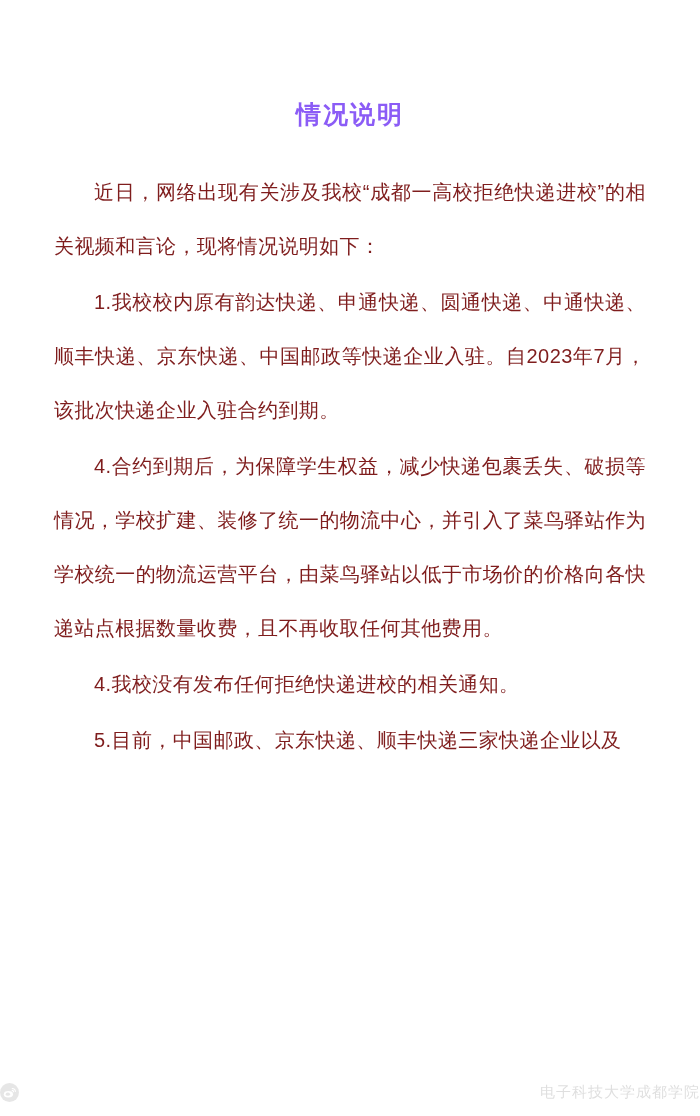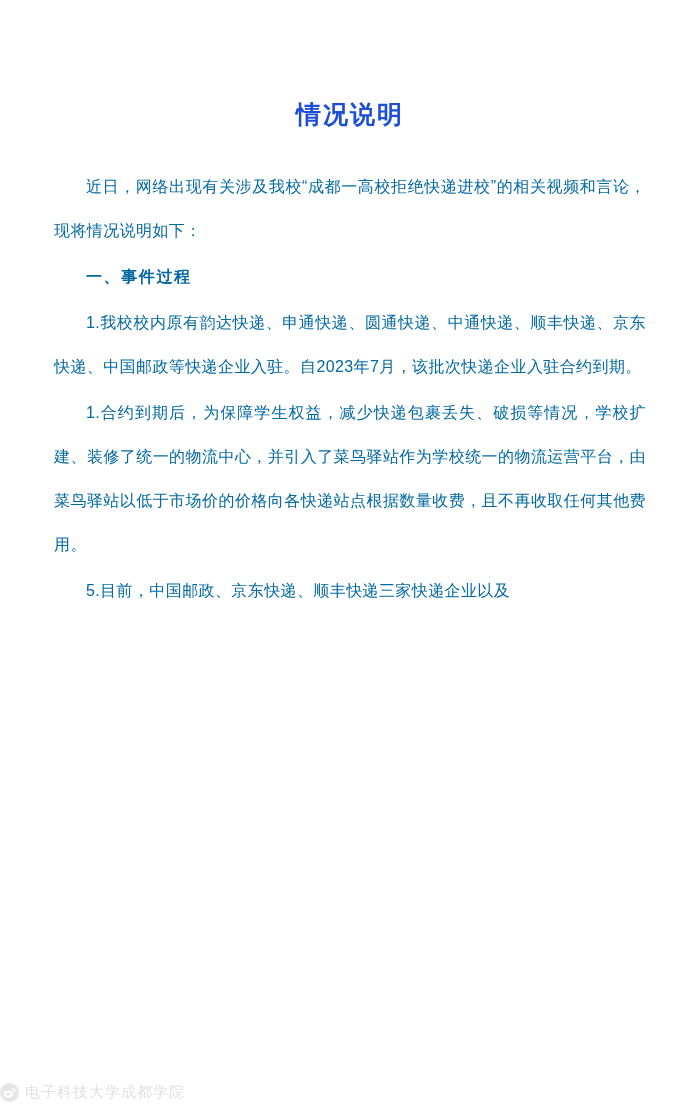--- a/index.html
+++ b/index.html
@@ -21,44 +21,44 @@
     box-sizing: border-box;
     padding: 74px 54px 0 54px;
     position: relative;
   }
   .doc-title {
     text-align: center;
     font-size: 25px;
     font-weight: bold;
     letter-spacing: 2px;
     margin: 24px 0 34px 0;
-    color: #1d4ed8;
+    color: #8b5cf6;
   }
   .para {
-    font-size: 16px;
-    line-height: 44px;
+    font-size: 20px;
+    line-height: 54px;
     text-align: justify;
     text-justify: inter-ideograph;
     margin: 0 0 2px 0;
     text-indent: 2em;
-    color: #0369a1;
+    color: #7f1d1d;
     letter-spacing: 0.4px;
   }
   .para.heading {
     font-weight: bold;
     letter-spacing: 1.6px;
   }
   .watermark {
     position: absolute;
     left: 0;
     right: 0;
     bottom: 14px;
     display: flex;
     align-items: center;
-    justify-content: flex-start;
+    justify-content: space-between;
     gap: 6px;
     opacity: 0.45;
   }
   .weibo-logo {
     width: 19px;
     height: 19px;
     border-radius: 50%;
     background: #c9c9c9;
     display: inline-flex;
     align-items: center;
@@ -82,23 +82,23 @@
   }
 </style>
 </head>
 <body>
 
 <div class="page">
 
   <div class="doc-title">情况说明</div>
 
   <p class="para">近日，网络出现有关涉及我校“成都一高校拒绝快递进校”的相关视频和言论，现将情况说明如下：</p>
-  <p class="para heading">一、事件过程</p>
   <p class="para">1.我校校内原有韵达快递、申通快递、圆通快递、中通快递、顺丰快递、京东快递、中国邮政等快递企业入驻。自2023年7月，该批次快递企业入驻合约到期。</p>
-  <p class="para">1.合约到期后，为保障学生权益，减少快递包裹丢失、破损等情况，学校扩建、装修了统一的物流中心，并引入了菜鸟驿站作为学校统一的物流运营平台，由菜鸟驿站以低于市场价的价格向各快递站点根据数量收费，且不再收取任何其他费用。</p>
+  <p class="para">4.合约到期后，为保障学生权益，减少快递包裹丢失、破损等情况，学校扩建、装修了统一的物流中心，并引入了菜鸟驿站作为学校统一的物流运营平台，由菜鸟驿站以低于市场价的价格向各快递站点根据数量收费，且不再收取任何其他费用。</p>
+  <p class="para">4.我校没有发布任何拒绝快递进校的相关通知。</p>
   <p class="para">5.目前，中国邮政、京东快递、顺丰快递三家快递企业以及</p>
 
   <div class="fade-bottom"></div>
 
   <div class="watermark">
     <span class="weibo-logo">
       <svg width="13" height="13" viewBox="0 0 24 24" aria-hidden="true">
         <ellipse cx="10" cy="15" rx="8.5" ry="6" fill="#ffffff"></ellipse>
         <ellipse cx="9" cy="15" rx="4" ry="2.8" fill="#c9c9c9"></ellipse>
         <path d="M17 4.5c3.2 0 5.8 2.6 5.8 5.8" stroke="#ffffff" stroke-width="2" fill="none" stroke-linecap="round"></path>

